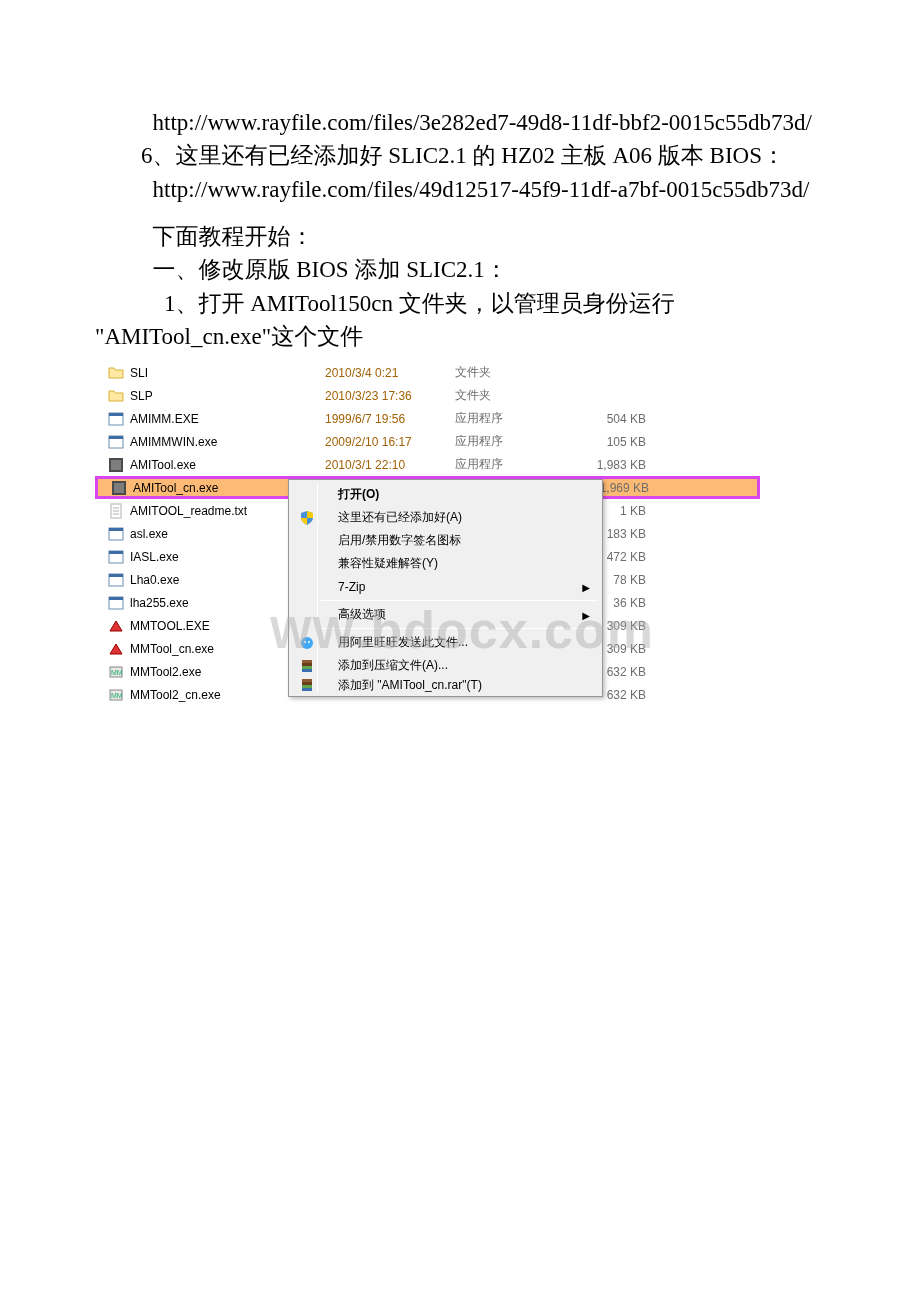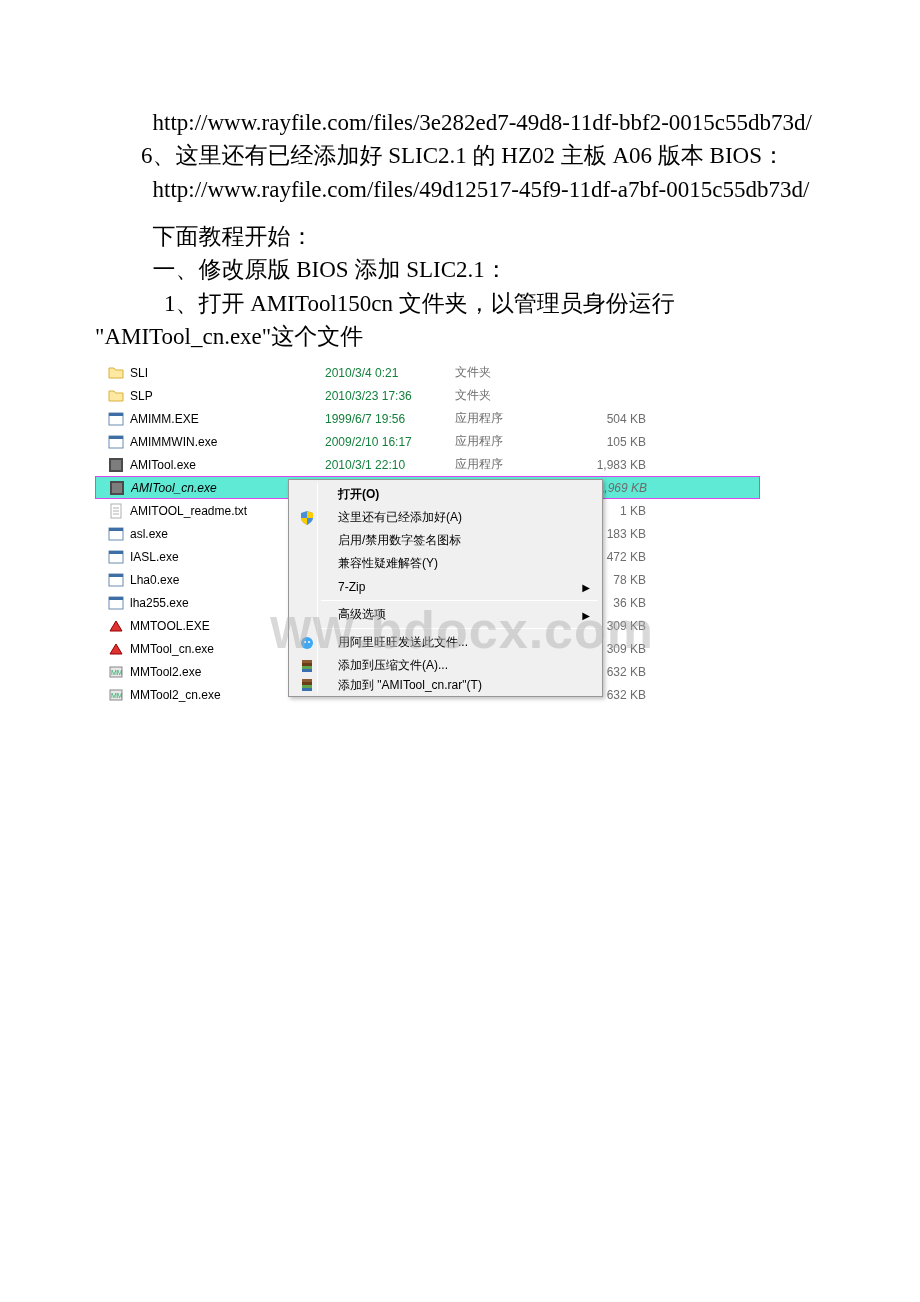--- a/index.html
+++ b/index.html
@@ -32,35 +32,34 @@
     color: #000;
     position: relative;
   }
   .file-row {
     display: flex;
     align-items: center;
     height: 23px;
     padding-left: 13px;
   }
   .file-row.selected {
-    background: #5eead4;
-    border: 1px solid #d946ef;
-    font-style: italic;
+    background: #fdba74;
+    border: 3px solid #d946ef;
   }
   .icon {
     width: 16px;
     height: 16px;
     margin-right: 6px;
     flex-shrink: 0;
     display: inline-flex;
     align-items: center;
     justify-content: center;
   }
   .col-name { width: 195px; color: #000; white-space: nowrap; overflow: hidden; }
-  .col-date { width: 130px; color: #15803d; }
+  .col-date { width: 130px; color: #a16207; }
   .col-type { width: 100px; color: #6d6d6d; }
   .col-size { width: 95px; text-align: right; color: #6d6d6d; padding-right: 4px; }
 
   .ctxmenu {
     position: absolute;
     left: 193px;
     top: 118px;
     width: 315px;
     background: #f0f0f0;
     border: 1px solid #979797;

